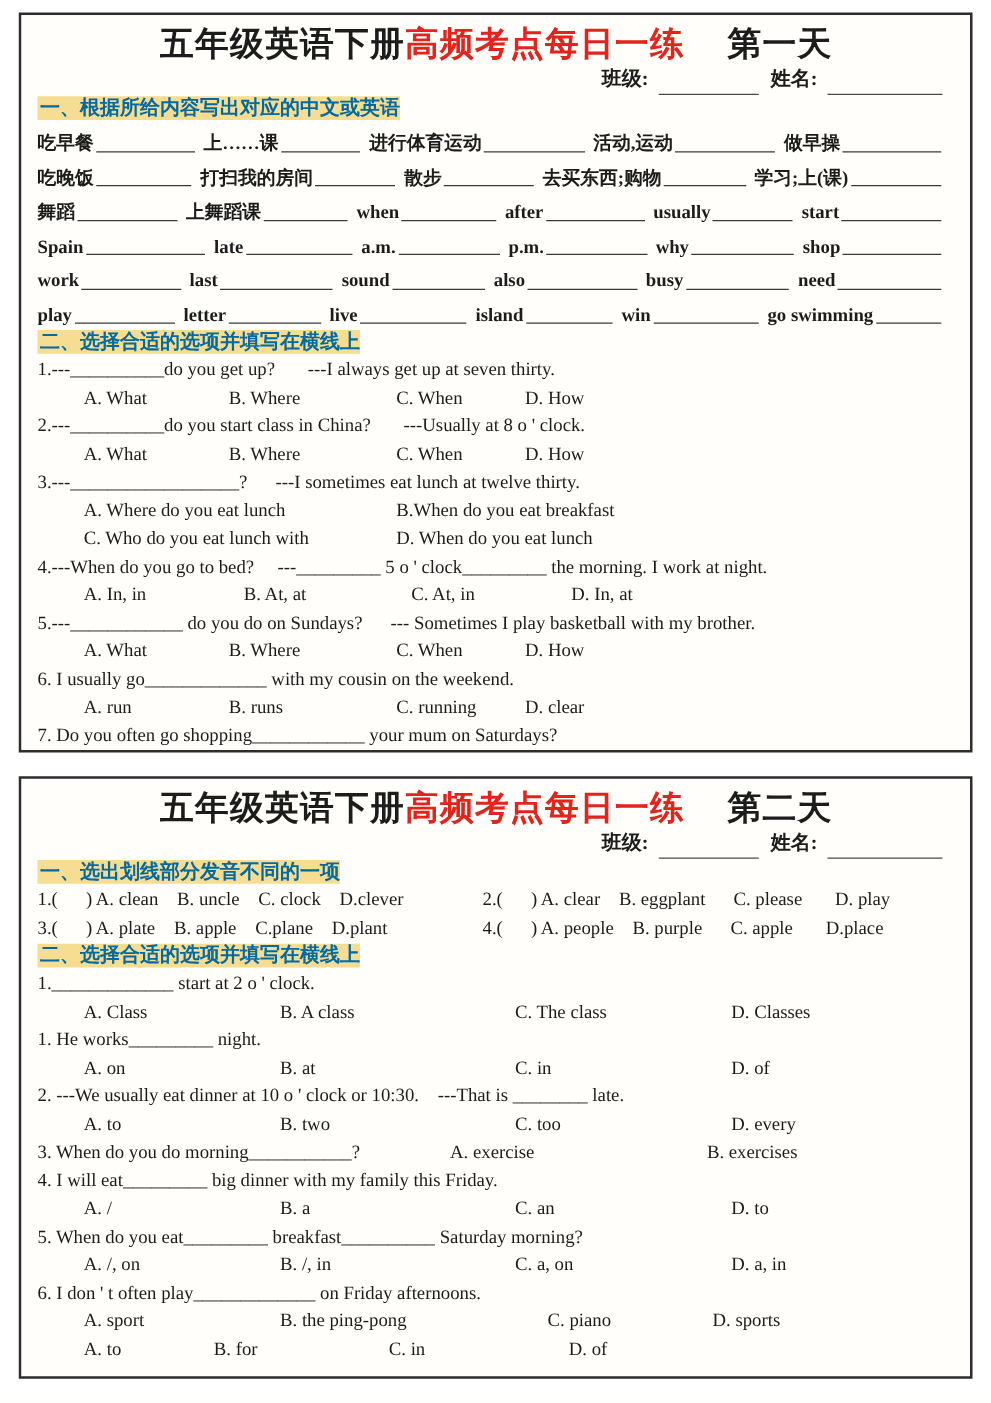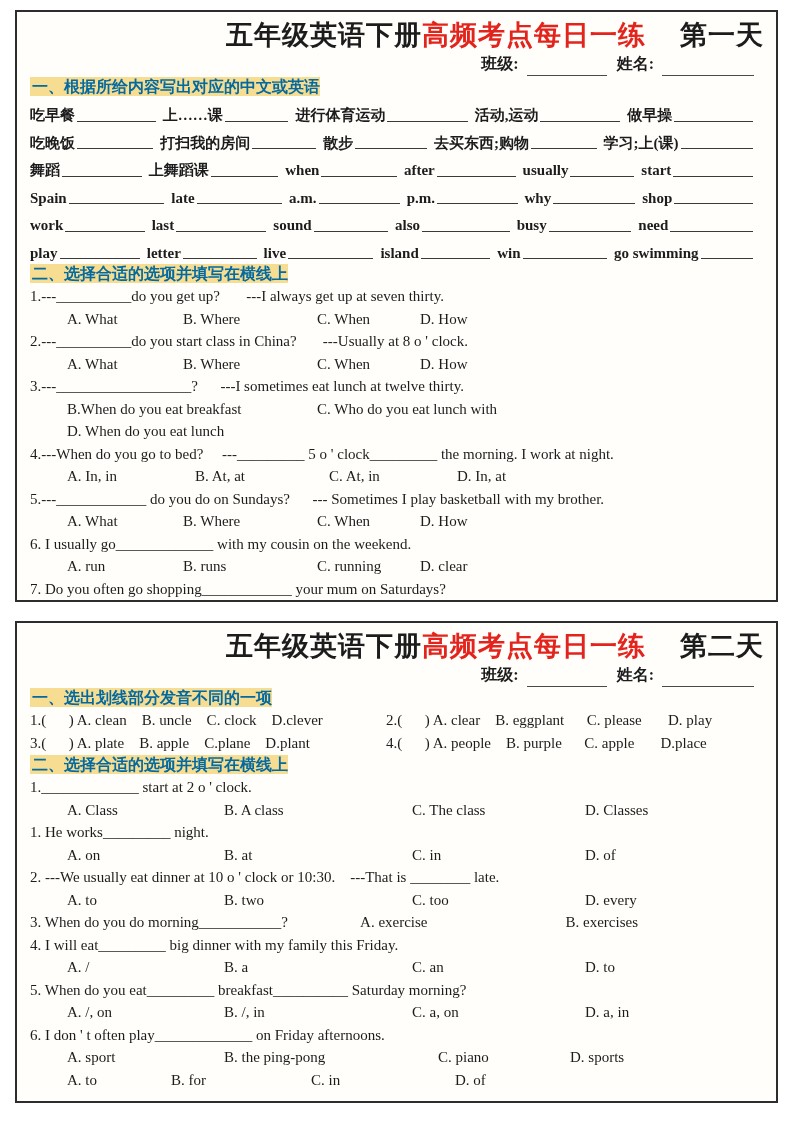--- a/index.html
+++ b/index.html
@@ -10,21 +10,21 @@
   }
   .page{position:absolute;inset:0;background:#ffffff;}
   .sheet{
     position:absolute;left:15px;width:763px;box-sizing:border-box;
     border:2px solid #2d2d2d;background:#fffefb;
     padding:4px 12px 0 13px;overflow:hidden;
   }
   #sheet1{top:10px;height:592px;}
   #sheet2{top:621px;height:482px;}
   .title{
-    text-align:right;font-size:27px;font-weight:bold;
+    text-align:center;font-size:27px;font-weight:bold;
     margin:2px 0 0 0;line-height:34px;letter-spacing:1px;white-space:nowrap;
   }
   .title .red{color:#e3241d;}
   .title .daygap{display:inline-block;width:34px;}
   .idline{
     text-align:right;font-size:16px;line-height:24px;height:24px;
     padding-right:10px;font-weight:600;
   }
   .idline .blank{
     display:inline-block;border-bottom:1.5px solid #4a4a4a;height:15px;
@@ -242,20 +242,21 @@
       <div class="opts o-d1">
         <span>A. What</span>
         <span>B. Where</span>
         <span>C. When</span>
         <span>D. How</span>
       </div>
     </div>
     <div class="q">
       <div class="stem">3.---__________________?      ---I sometimes eat lunch at twelve thirty.</div>
       <div class="opts o-2x2">
+        <span>A. Where do you eat lunch</span>
         <span>B.When do you eat breakfast</span>
         <span>C. Who do you eat lunch with</span>
         <span>D. When do you eat lunch</span>
       </div>
     </div>
     <div class="q">
       <div class="stem">4.---When do you go to bed?     ---_________ 5 o ' clock_________ the morning. I work at night.</div>
       <div class="opts o-d1" style="grid-template-columns:128px 134px 128px auto;">
         <span>A. In, in</span>
         <span>B. At, at</span>

